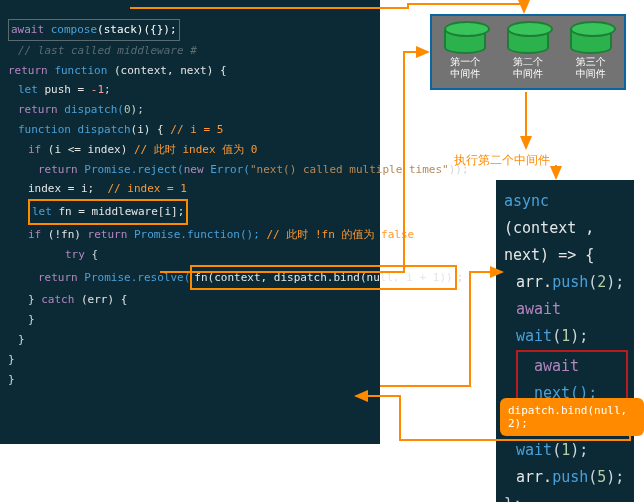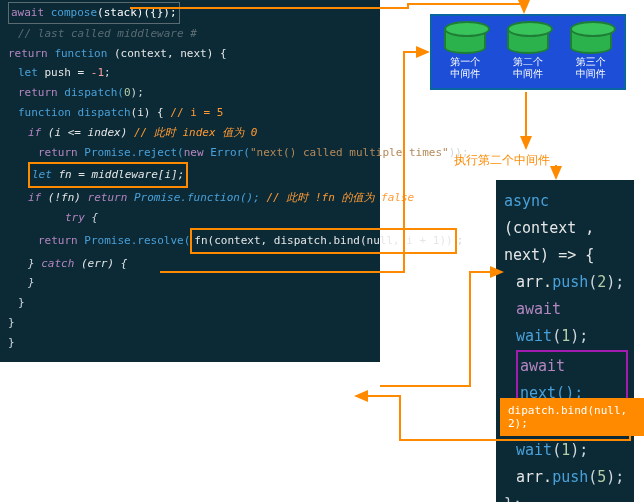--- a/index.html
+++ b/index.html
@@ -10,29 +10,29 @@
     font-family: Monaco, Menlo, Consolas, monospace;
     font-size: 11px;
     position: relative;
     overflow: hidden;
   }
   .code-panel {
     position: absolute;
     left: 0;
     top: 0;
     width: 380px;
-    height: 362px;
+    height: 444px;
     background: #0b2a36;
-    padding: 2px 8px;
+    padding: 19px 8px;
     line-height: 1.8;
     color: #cfd8dc;
   }
   .line { white-space: pre; }
   .i1 { padding-left: 10px; }
-  .i2 { padding-left: 20px; font-style: italic; }
+  .i2 { padding-left: 20px; }
   .i3 { padding-left: 30px; }
   .kw-await { color: #b586c0; }
   .kw-return { color: #b586c0; }
   .kw-func { color: #4aa0d8; }
   .kw-let { color: #4aa0d8; }
   .kw-if { color: #b586c0; }
   .kw-new { color: #b586c0; }
   .kw-try { color: #b586c0; margin-left: 37px; }
   .kw-catch { color: #b586c0; }
   .fn-call { color: #4aa0d8; }
@@ -56,21 +56,21 @@
     padding: 1px 2px;
   }
 
   
   .stack-box {
     position: absolute;
     left: 430px;
     top: 14px;
     width: 196px;
     height: 76px;
-    background: #1d4ed8;
+    background: #737373;
     border: 2px solid #0a66a0;
     display: flex;
     align-items: center;
     justify-content: space-around;
     padding: 4px 2px;
   }
   .mw-item {
     width: 56px;
     display: flex;
     flex-direction: column;
@@ -116,33 +116,33 @@
     background: #0b2a36;
     padding: 8px 6px 8px 8px;
     line-height: 1.8;
     font-size: 15px;
     color: #cfd8dc;
   }
   .async-panel .line { white-space: normal; }
   .ai1 { padding-left: 12px; }
   .await-next-box {
     display: inline-block;
-    border: 2px solid #a21caf;
-    padding: 1px 2px;
+    border: 2px solid #b91c1c;
+    padding: 1px 16px;
   }
 
   .dispatch-badge {
     position: absolute;
     left: 500px;
     top: 398px;
     background: #ff8a00;
     color: #ffffff;
     font-size: 11px;
     padding: 6px 8px;
-    border-radius: 0;
+    border-radius: 6px;
     font-family: Monaco, Menlo, Consolas, monospace;
   }
 
   
   .connectors {
     position: absolute;
     left: 0; top: 0;
     width: 644px; height: 502px;
     pointer-events: none;
   }
@@ -152,20 +152,21 @@
 
 <div class="code-panel">
   <div class="line"><span class="await-frame"><span class="kw-await">await</span> <span class="fn-call">compose</span><span class="white">(stack)({});</span></span></div>
   <div class="line i1"><span class="comment">// last called middleware #</span></div>
   <div class="line"><span class="kw-return">return</span> <span class="kw-func">function</span><span class="ident"> (context, next) {</span></div>
   <div class="line i1"><span class="kw-let">let</span><span class="ident"> push = </span><span class="neg">-1</span><span class="punc">;</span></div>
   <div class="line i1"><span class="kw-return">return</span><span class="fn-call"> dispatch(</span><span class="num">0</span><span class="punc">);</span></div>
   <div class="line i1"><span class="kw-func">function</span><span class="fn-call"> dispatch</span><span class="ident">(i) { </span><span class="comment-cn">// i = 5</span></div>
   <div class="line i2"><span class="kw-if">if</span><span class="ident"> (i &lt;= index) </span><span class="comment-cn">// 此时 index 值为 0</span></div>
   <div class="line i3"><span class="kw-return">return</span><span class="prop"> Promise</span><span class="fn-call">.reject(</span><span class="kw-new">new</span><span class="fn-call"> Error(</span><span class="str">"next() called multiple times"</span><span class="punc">));</span></div>
+  <div class="line i2"><span class="ident">index = i;  </span><span class="comment-cn">// index = 1</span></div>
   <div class="line i2"><span class="orange-box"><span class="kw-let">let</span><span class="ident"> fn = middleware[i];</span></span></div>
   <div class="line i2"><span class="kw-if">if</span><span class="ident"> (!fn) </span><span class="kw-return">return</span><span class="prop"> Promise.function(); </span><span class="comment-cn">// 此时 !fn 的值为 false</span></div>
   <div class="line i2"><span class="kw-try">try</span><span class="punc"> {</span></div>
   <div class="line i3"><span class="kw-return">return</span><span class="prop"> Promise.resolve(</span><span class="orange-box"><span class="ident">fn(context, dispatch.bind(null, i + 1))</span></span><span class="punc">;</span></div>
   <div class="line i2"><span class="punc">} </span><span class="kw-catch">catch</span><span class="ident"> (err) {</span></div>
   <div class="line i2"><span class="punc">}</span></div>
   <div class="line i1"><span class="punc">}</span></div>
   <div class="line"><span class="punc">}</span></div>
   <div class="line"><span class="punc">}</span></div>
 </div>

